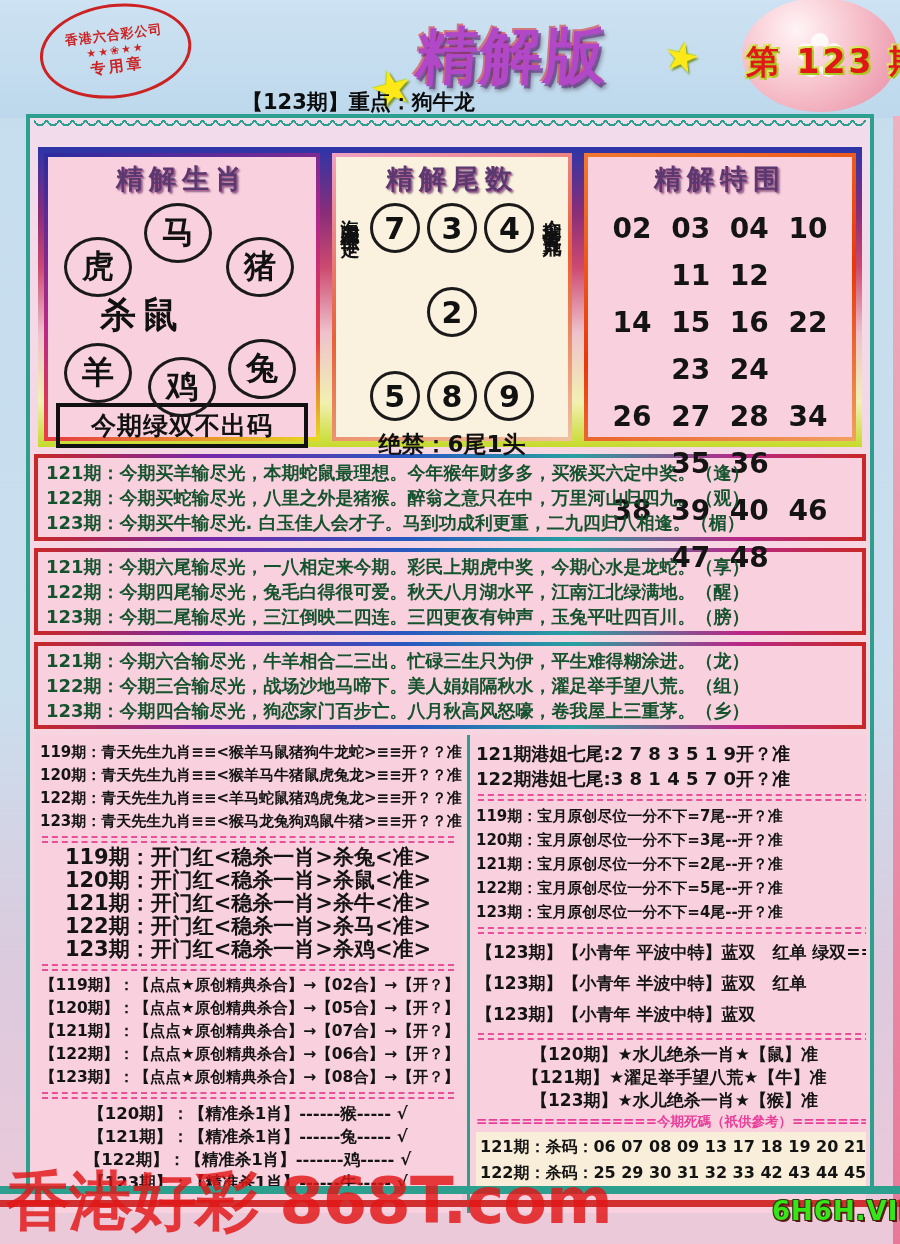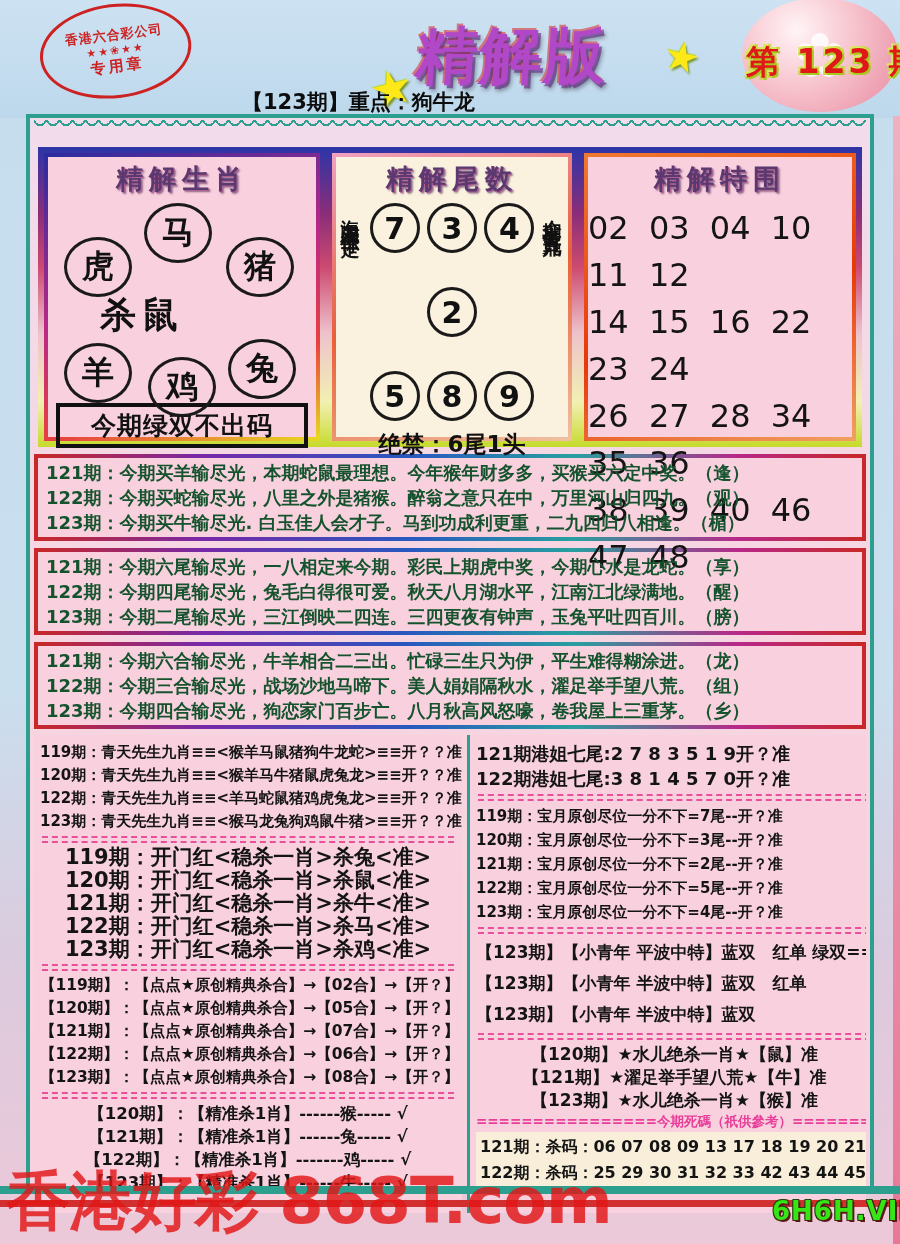--- a/index.html
+++ b/index.html
@@ -61,21 +61,21 @@
     font-size:25px;font-weight:bold;color:#111;padding:2px 0;letter-spacing:1px;}
   .ws-body{display:flex;height:222px;margin-top:2px;}
   .ws-vert{writing-mode:vertical-rl;text-orientation:upright;font-size:19px;font-weight:bold;color:#111;
     letter-spacing:3px;padding:6px 2px 0;}
   .ws-center{flex:1;display:flex;flex-direction:column;justify-content:space-between;padding:4px 0 0;}
   .ws-row{display:flex;justify-content:space-around;}
   .ncirc{width:44px;height:44px;border:3px solid #1a1a1a;border-radius:50%;
     display:flex;align-items:center;justify-content:center;font-size:30px;font-weight:bold;color:#111;}
   .ws-ban{text-align:center;font-size:23px;font-weight:bold;color:#111;margin-top:8px;}
   .tw-rows{margin-top:8px;}
-  .tw-row{text-align:left;font-size:32px;font-weight:normal;color:#141414;line-height:47px;word-spacing:10px;}
+  .tw-row{text-align:center;font-size:28px;font-weight:bold;color:#141414;line-height:47px;word-spacing:10px;}
   .tw-eat{text-align:center;font-size:20px;font-weight:bold;color:#141414;margin-top:16px;word-spacing:6px;}
   
   .section{margin:7px 4px 0;padding:2px 8px;background:#f8d0de;border:4px solid transparent;
     border-image:linear-gradient(90deg,#c82828 0%,#7828a8 20%,#2858c0 45%,#28a0a0 65%,#b82888 85%,#c82828 100%) 1;}
   .tip{font-size:18px;font-weight:bold;color:#14532d;line-height:25px;white-space:nowrap;}
   
   .columns{display:flex;margin:6px 4px 0;height:478px;overflow:hidden;}
   .col{box-sizing:border-box;background:#f8d0de;padding:6px 6px 0;}
   .col-left{width:428px;}
   .col-right{width:412px;border-left:3px solid #2d9f8f;margin-left:5px;}

